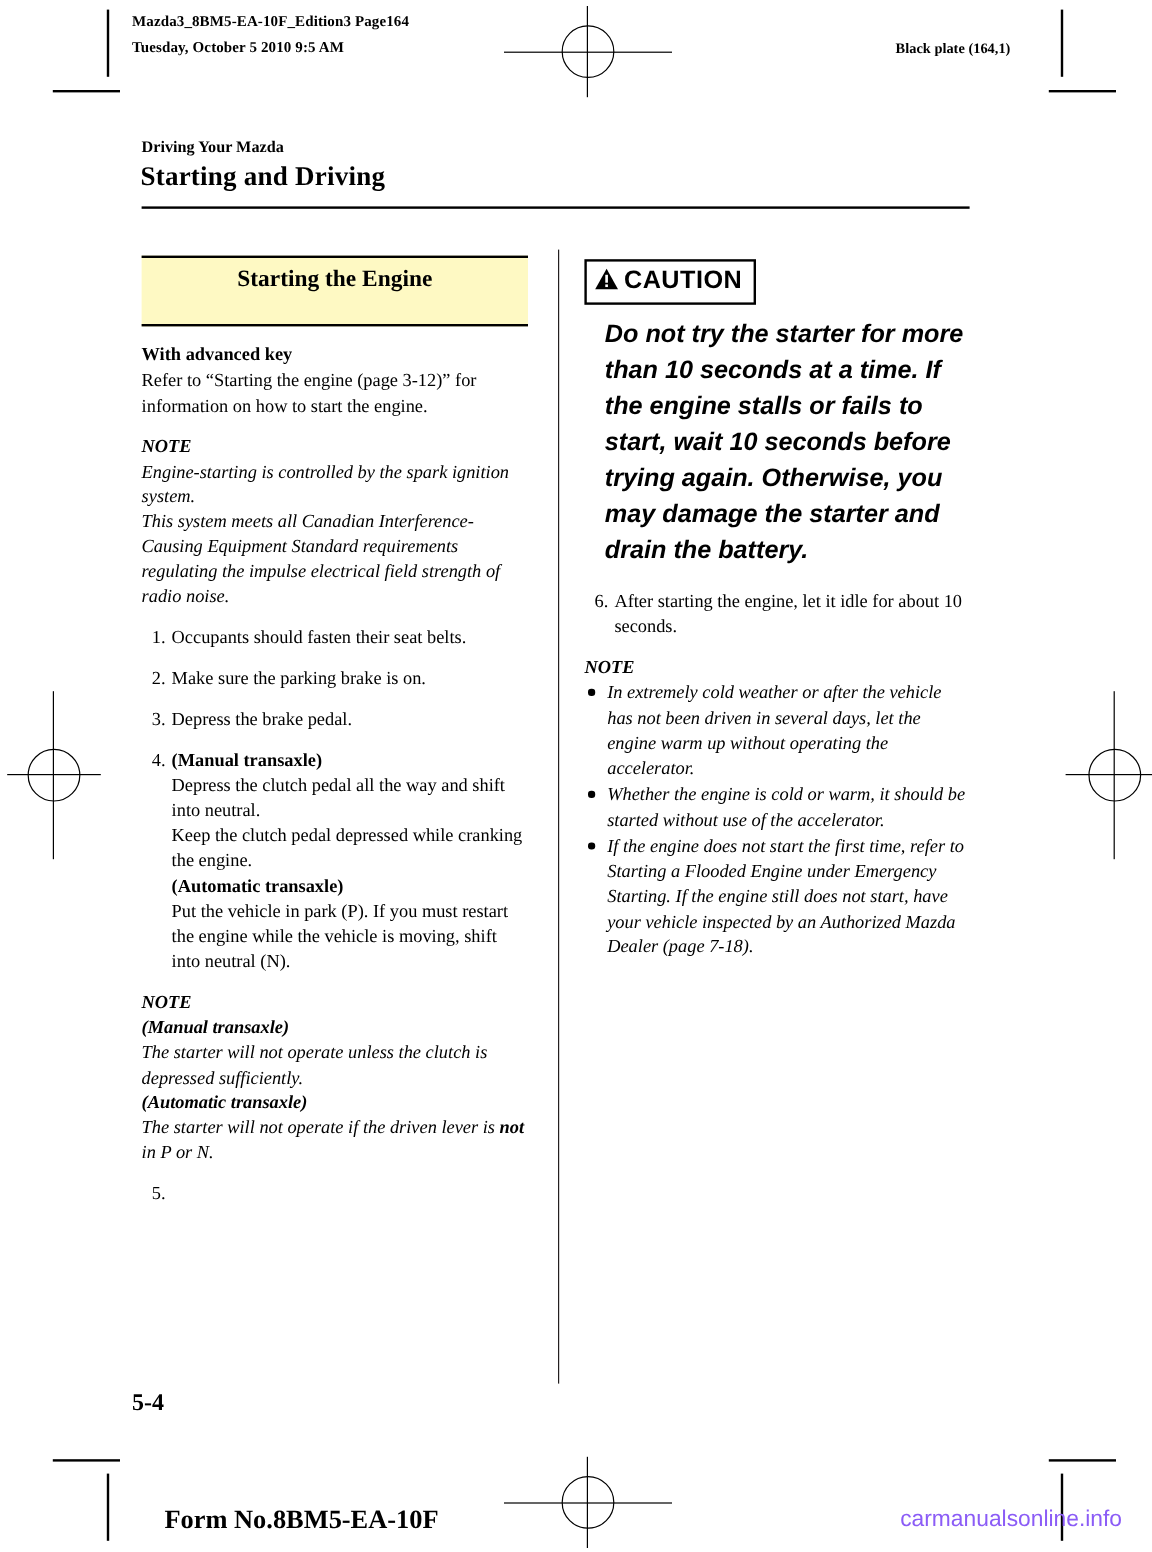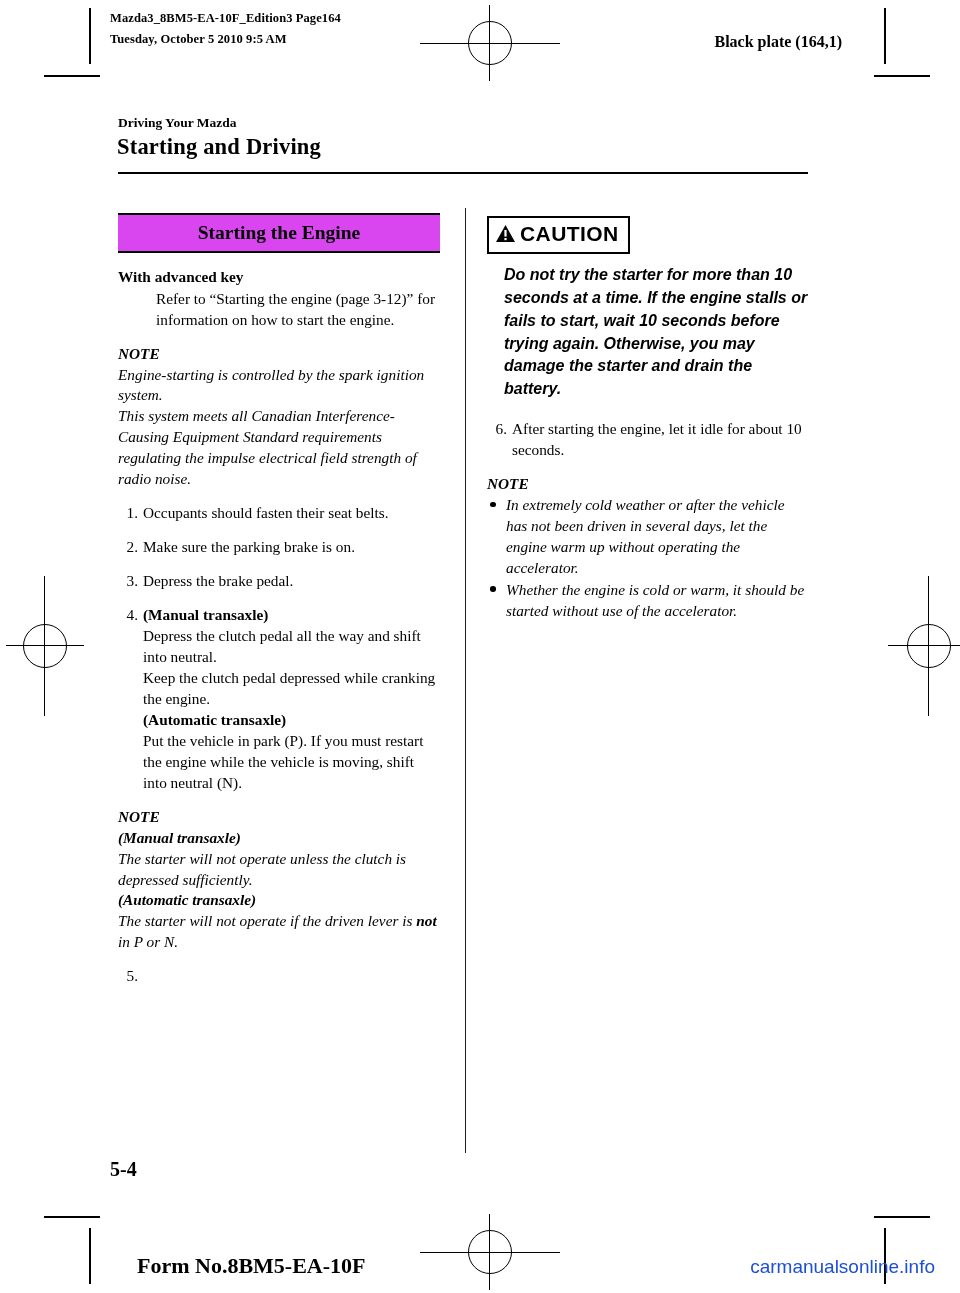--- a/index.html
+++ b/index.html
@@ -35,21 +35,21 @@
     font-size: 12.5px;
     line-height: 1.7;
     letter-spacing: .1px;
   }
   .hdr-right {
     position: absolute;
     right: 118px;
     top: 33px;
     font-family: "Liberation Serif", serif;
     font-weight: bold;
-    font-size: 16px;
+    font-size: 12px;
   }
 
   
   .chapter-small {
     position: absolute;
     left: 118px;
     top: 115px;
     font-weight: bold;
     font-size: 13.5px;
   }
@@ -85,39 +85,39 @@
     position: absolute;
     left: 465px;
     top: 208px;
     width: 1.1px;
     height: 945px;
     background: #231f20;
   }
 
   
   .banner {
-    background: #d946ef;
+    background: #fef9c3;
     border-top: 2.5px solid #000;
     border-bottom: 2.5px solid #000;
     text-align: center;
     font-weight: bold;
     font-size: 19.5px;
-    padding: 5px 0 4px;
+    padding: 5px 0 23px;
     margin-bottom: 14px;
   }
 
   
   .b { font-weight: bold; }
   .i { font-style: italic; }
   .bi { font-weight: bold; font-style: italic; }
 
   p { margin: 0; }
 
   .sub-bold { font-weight: bold; margin-bottom: 1px; }
-  .para { margin-bottom: 13px; margin-left: 38px; }
+  .para { margin-bottom: 13px; }
   .note-label {
     font-weight: bold;
     font-style: italic;
     font-size: 15.3px;
     margin-bottom: 0px;
   }
   .note-body {
     font-style: italic;
     margin-bottom: 13px;
   }
@@ -149,21 +149,21 @@
     font-weight: bold;
     font-size: 21px;
     letter-spacing: .4px;
     vertical-align: 1px;
     text-align: center;
   }
   .caution-body {
     font-family: "Liberation Sans", sans-serif;
     font-weight: bold;
     font-style: italic;
-    font-size: 16px;
+    font-size: 21px;
     line-height: 1.43;
     padding-left: 17px;
     margin-bottom: 18px;
   }
 
   
   .bl { margin: 0; padding: 0; list-style: none; }
   .bl li {
     position: relative;
     padding-left: 19px;
@@ -194,21 +194,21 @@
     top: 1253px;
     font-weight: bold;
     font-size: 22px;
   }
   .watermark {
     position: absolute;
     right: 25px;
     top: 1256px;
     font-family: "Liberation Sans", sans-serif;
     font-size: 19px;
-    color: #1d4ed8;
+    color: #8b5cf6;
   }
 </style>
 </head>
 <body>
 
 <div class="crop" style="left:89px; top:8px; width:1.6px; height:56px;"></div>
 <div class="crop" style="left:44px; top:75px; width:56px; height:1.6px;"></div>
 <div class="crop" style="left:884px; top:8px; width:1.6px; height:56px;"></div>
 <div class="crop" style="left:874px; top:75px; width:56px; height:1.6px;"></div>
 <div class="crop" style="left:89px; top:1228px; width:1.6px; height:56px;"></div>
@@ -307,19 +307,20 @@
 
   <div class="nl">
     <span class="num">6.</span>
     <span>After starting the engine, let it idle for about 10 seconds.</span>
   </div>
 
   <div class="note-label" style="margin-top:4px;">NOTE</div>
   <ul class="bl">
     <li><span class="bullet"></span><span>In extremely cold weather or after the vehicle has not been driven in several days, let the engine warm up without operating the accelerator.</span></li>
     <li><span class="bullet"></span><span>Whether the engine is cold or warm, it should be started without use of the accelerator.</span></li>
+    <li><span class="bullet"></span><span>If the engine does not start the first time, refer to Starting a Flooded Engine under Emergency Starting. If the engine still does not start, have your vehicle inspected by an Authorized Mazda Dealer (page 7-18).</span></li>
   </ul>
 
 </div>
 
 <div class="page-num">5-4</div>
 <div class="form-no">Form No.8BM5-EA-10F</div>
 <div class="watermark">carmanualsonline.info</div>
 
 </body></html>

